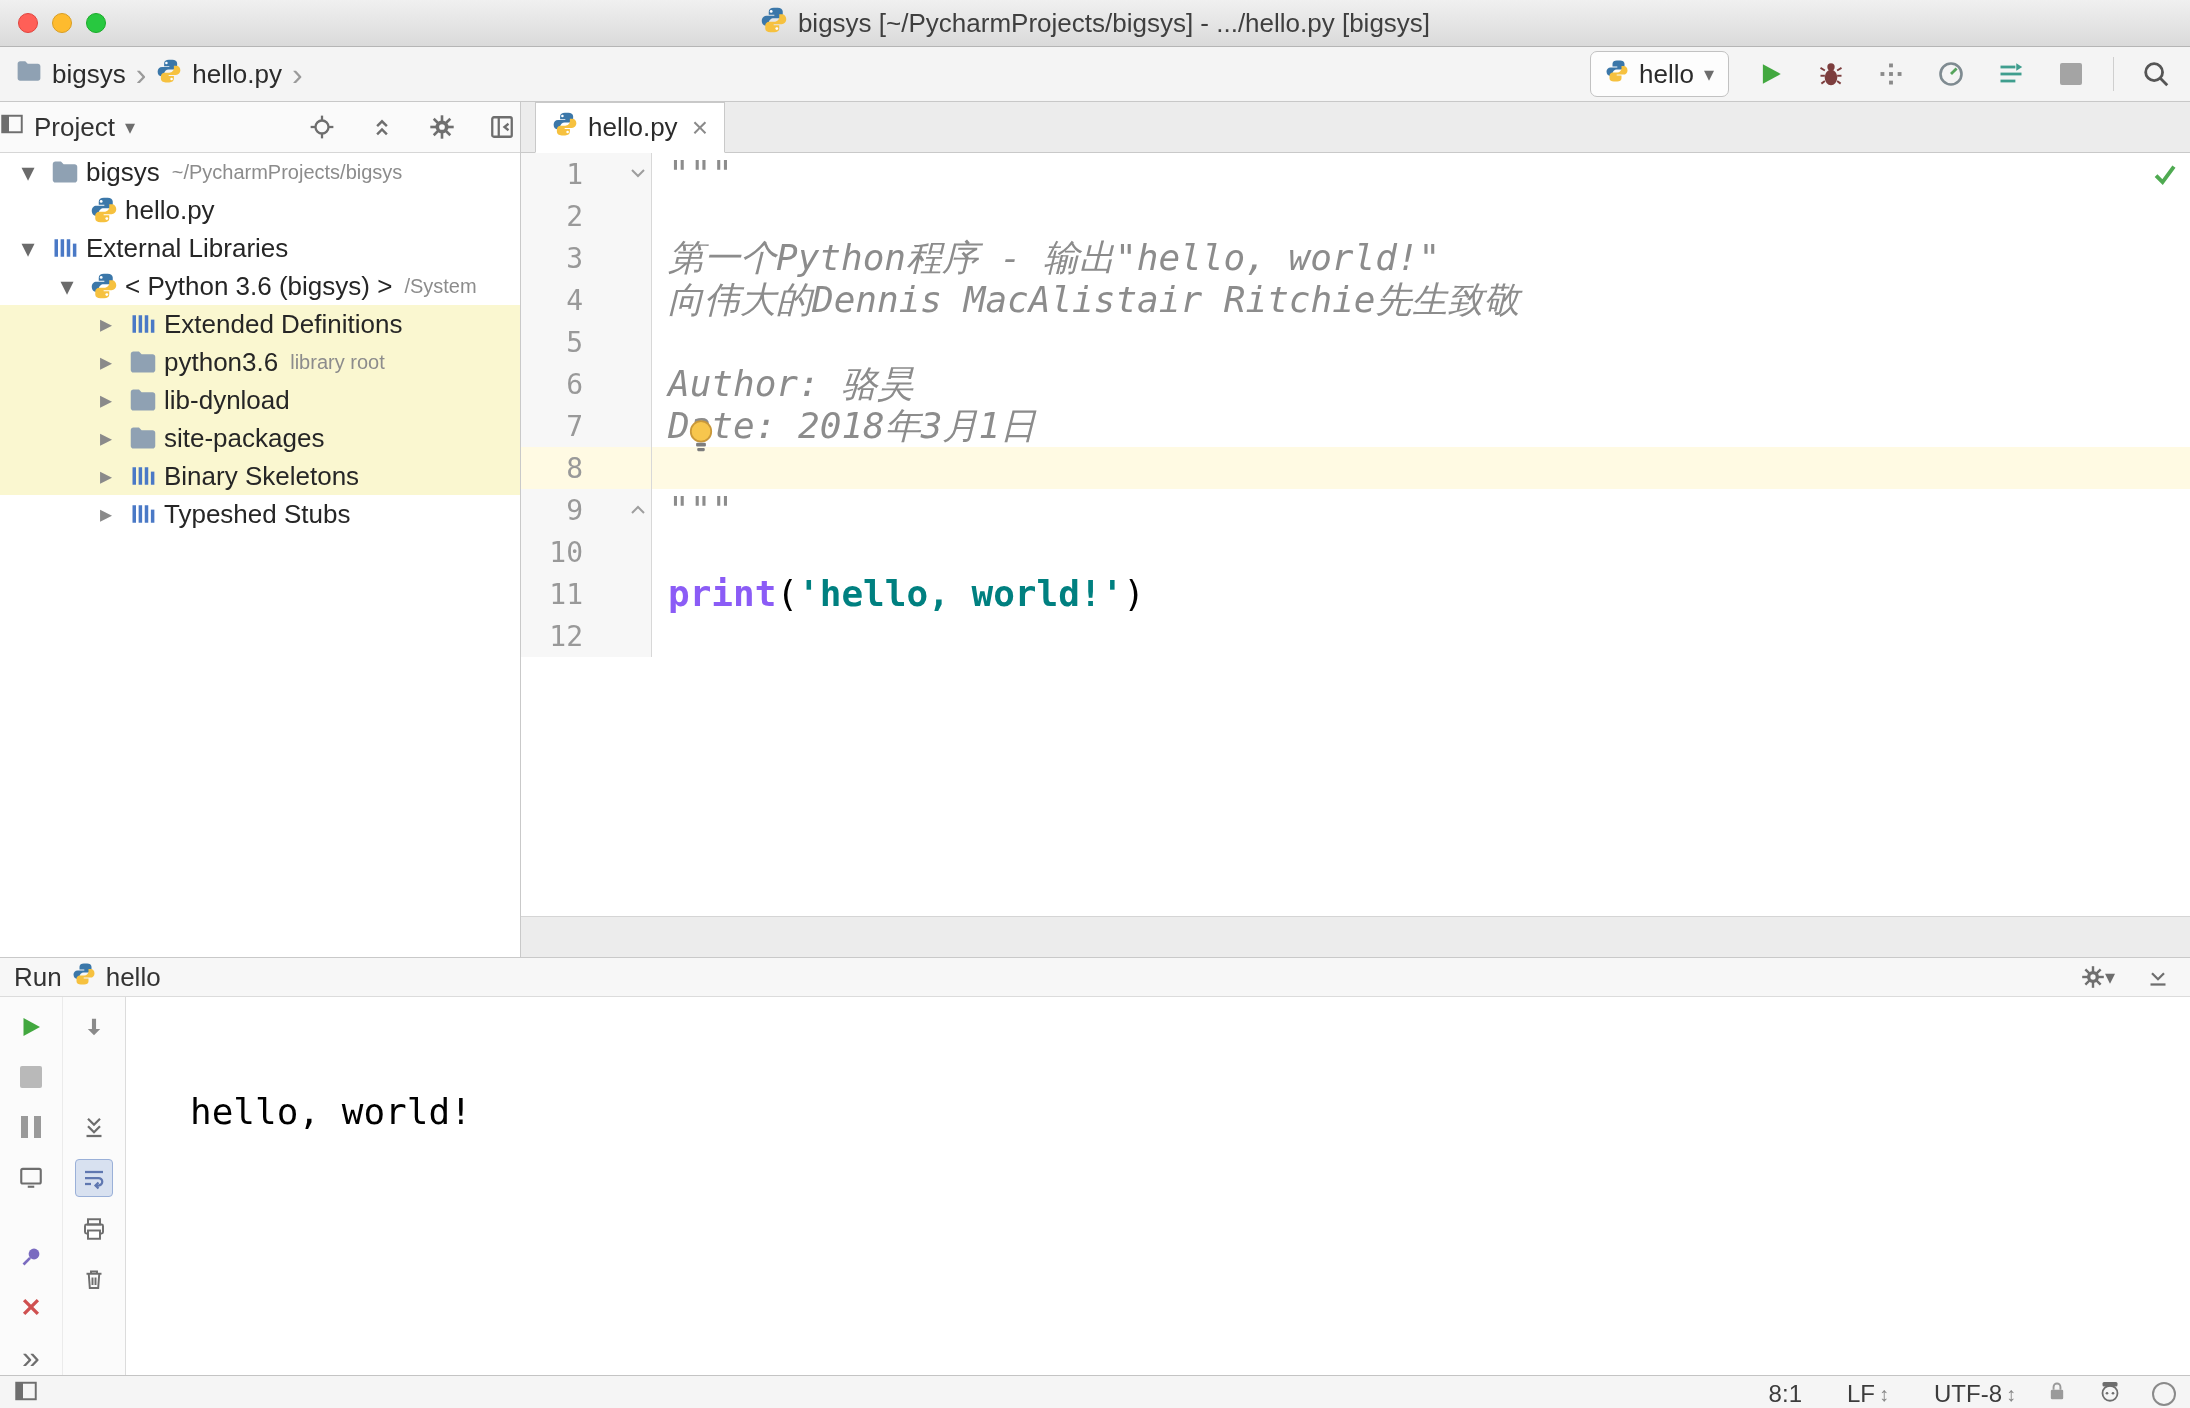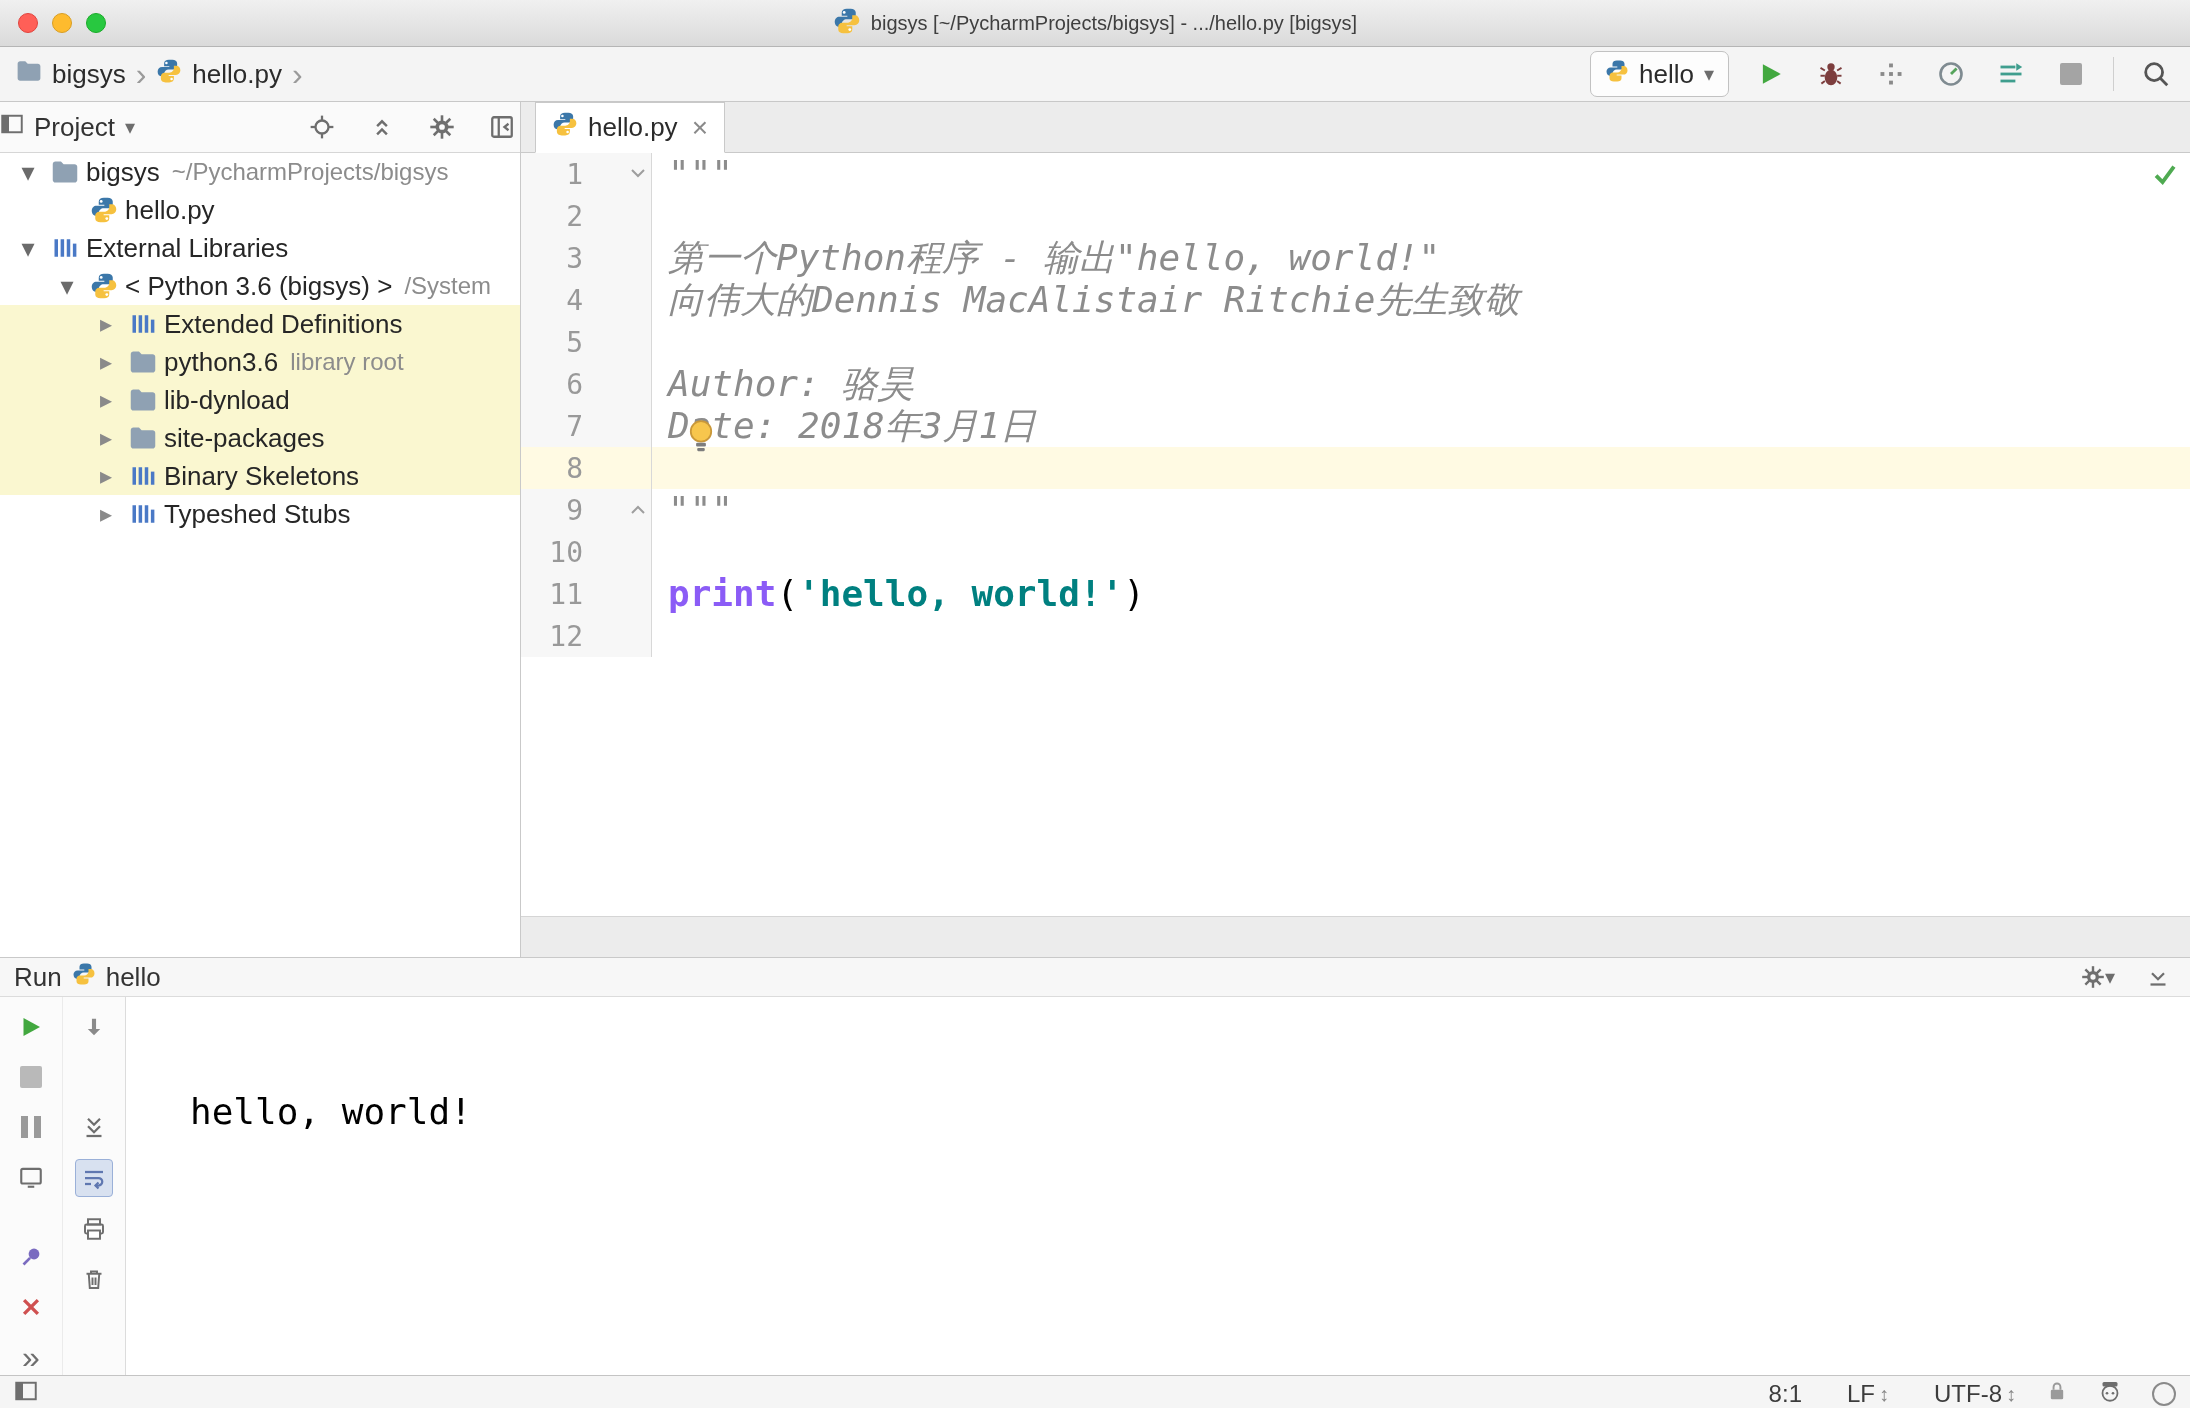--- a/index.html
+++ b/index.html
@@ -7,21 +7,21 @@
           font-family:"Liberation Sans","DejaVu Sans",sans-serif;background:#fff;position:relative;}
 
   
   .titlebar{height:46px;flex:none;background:linear-gradient(#f0f0f0,#dadada);
             border-bottom:1px solid #b5b5b5;display:flex;align-items:center;position:relative;}
   .lights{position:absolute;left:18px;top:0;height:100%;display:flex;align-items:center;gap:14px;}
   .light{width:18px;height:18px;border-radius:50%;}
   .light.red{background:#ff5f57;border:1px solid #e0443e;}
   .light.yellow{background:#febb2e;border:1px solid #d89e24;}
   .light.green{background:#28c840;border:1px solid #1aab29;}
-  .title-center{margin:0 auto;display:flex;align-items:center;gap:10px;font-size:20px;color:#3f3f3f;}
+  .title-center{margin:0 auto;display:flex;align-items:center;gap:10px;font-size:26px;color:#3f3f3f;}
 
   
   .navbar{height:54px;flex:none;background:#f4f4f4;border-bottom:1px solid #c8c8c8;
           display:flex;align-items:center;}
   .crumbs{display:flex;align-items:center;gap:10px;padding-left:16px;font-size:26px;color:#2b2b2b;}
   .crumb-sep{font-size:32px;color:#9a9a9a;line-height:1;}
   .bold{font-weight:normal;}
   .nav-right{margin-left:auto;display:flex;align-items:center;gap:24px;padding-right:16px;}
   .run-combo{display:flex;align-items:center;gap:10px;background:#fdfdfd;border:1px solid #c2c2c2;
              border-radius:7px;height:44px;padding:0 14px;font-size:26px;color:#2b2b2b;}
@@ -41,21 +41,21 @@
   .ph-icons{margin-left:auto;display:flex;align-items:center;gap:24px;}
   .tree{flex:1;overflow:hidden;}
   .trow{height:38px;display:flex;align-items:center;overflow:hidden;white-space:nowrap;}
   .trow.hl{background:#faf7d0;}
   .tsp{flex:none;display:inline-block;}
   .tsp.l0{width:8px;} .tsp.l1{width:47px;} .tsp.l2{width:86px;}
   .tarrow{flex:none;width:40px;text-align:center;font-size:26px;color:#6b6b6b;}
   .tarrow.col{color:#8a8a8a;font-size:24px;}
   .ticon{flex:none;width:34px;display:flex;align-items:center;justify-content:center;}
   .tlabel{font-size:26px;color:#262626;margin-left:4px;}
-  .tsuffix{font-size:24px;color:#8c8c8c;margin-left:12px;}
+  .tsuffix{font-size:20px;color:#8c8c8c;margin-left:12px;}
 
   
   .editor-area{flex:1;display:flex;flex-direction:column;min-width:0;}
   .tabbar{height:50px;flex:none;background:#ececec;border-bottom:1px solid #c9c9c9;
           display:flex;align-items:flex-end;padding-left:14px;}
   .tab{height:49px;margin-bottom:-1px;background:#fff;border:1px solid #c9c9c9;border-bottom:1px solid #fff;
        display:flex;align-items:center;gap:10px;padding:0 16px;font-size:26px;color:#2b2b2b;}
   .tab-close{font-size:28px;color:#8a8a8a;line-height:1;margin-left:4px;}
   .editor-body{flex:1;background:#fff;position:relative;overflow:hidden;}
   .eline{display:flex;height:42px;}

